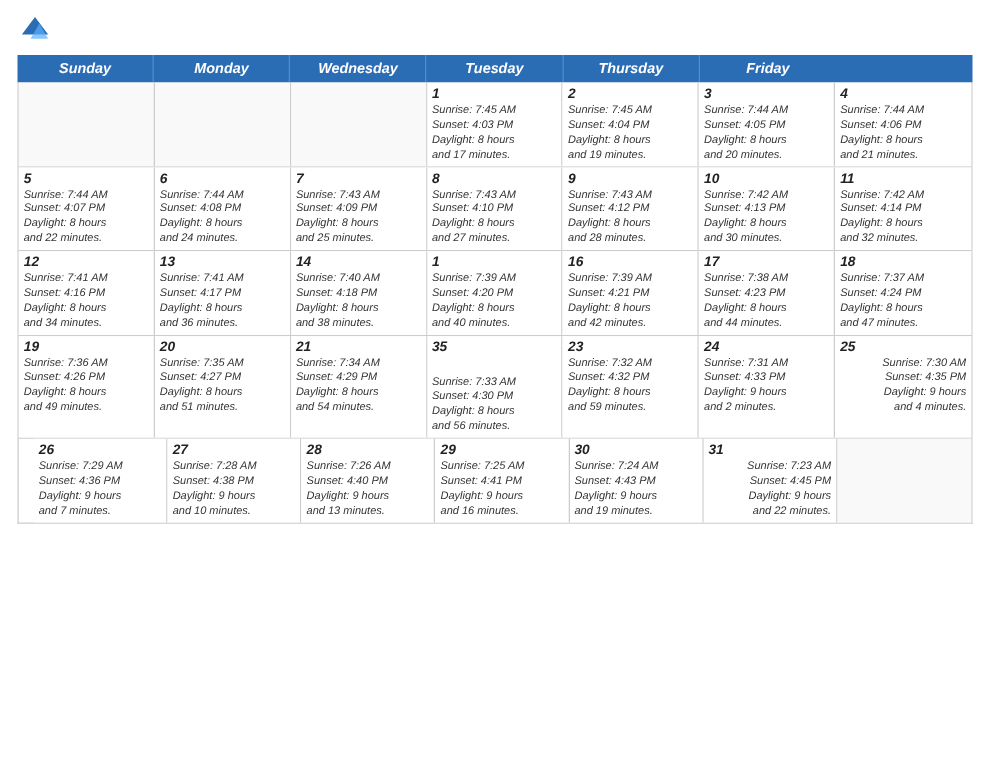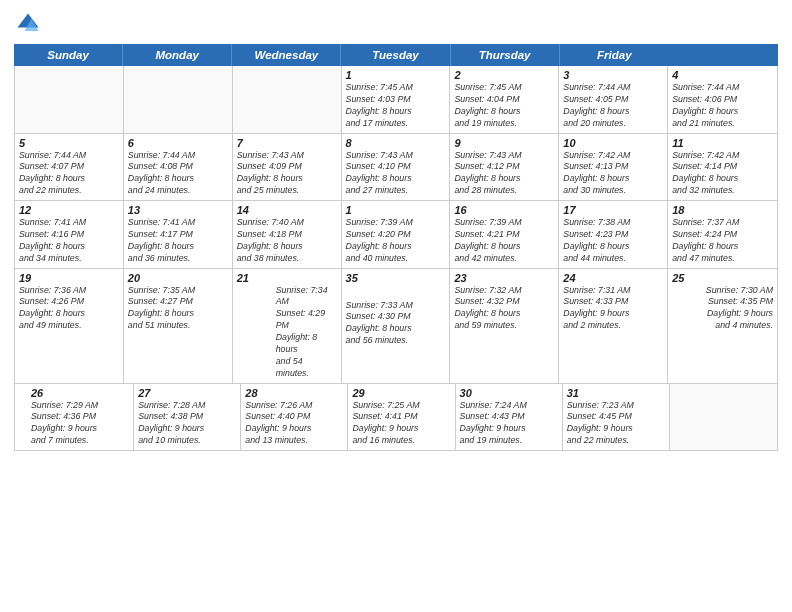--- a/index.html
+++ b/index.html
@@ -296,21 +296,21 @@
             </div>
             <div class="cal-cell">
               <div class="cell-day">20</div>
               <div class="cell-info" style="white-space: pre-line;">Sunrise: 7:35 AM
 Sunset: 4:27 PM
 Daylight: 8 hours
 and 51 minutes.</div>
             </div>
             <div class="cal-cell">
               <div class="cell-day">21</div>
-              <div class="cell-info" style="white-space: pre-line; margin-left: 39px;">Sunrise: 7:34 AM
+              <div class="cell-info" style="white-space: pre-line;">Sunrise: 7:34 AM
 Sunset: 4:29 PM
 Daylight: 8 hours
 and 54 minutes.</div>
             </div>
             <div class="cal-cell">
               <div class="cell-day">35</div>
               <div class="cell-info" style="white-space: pre-line; margin-top: 16px;">Sunrise: 7:33 AM
 Sunset: 4:30 PM
 Daylight: 8 hours
 and 56 minutes.</div>
@@ -368,21 +368,21 @@
             </div>
             <div class="cal-cell">
               <div class="cell-day">30</div>
               <div class="cell-info" style="white-space: pre-line;">Sunrise: 7:24 AM
 Sunset: 4:43 PM
 Daylight: 9 hours
 and 19 minutes.</div>
             </div>
             <div class="cal-cell">
               <div class="cell-day">31</div>
-              <div class="cell-info" style="white-space: pre-line;">Sunrise: 7:23 AM
+              <div class="cell-info" style="white-space: pre-line; text-align: right;">Sunrise: 7:23 AM
 Sunset: 4:45 PM
 Daylight: 9 hours
 and 22 minutes.</div>
             </div>
             <div class="cal-cell empty"></div>
           </div>
         </div>
     </div>
   </div>
 </div>

